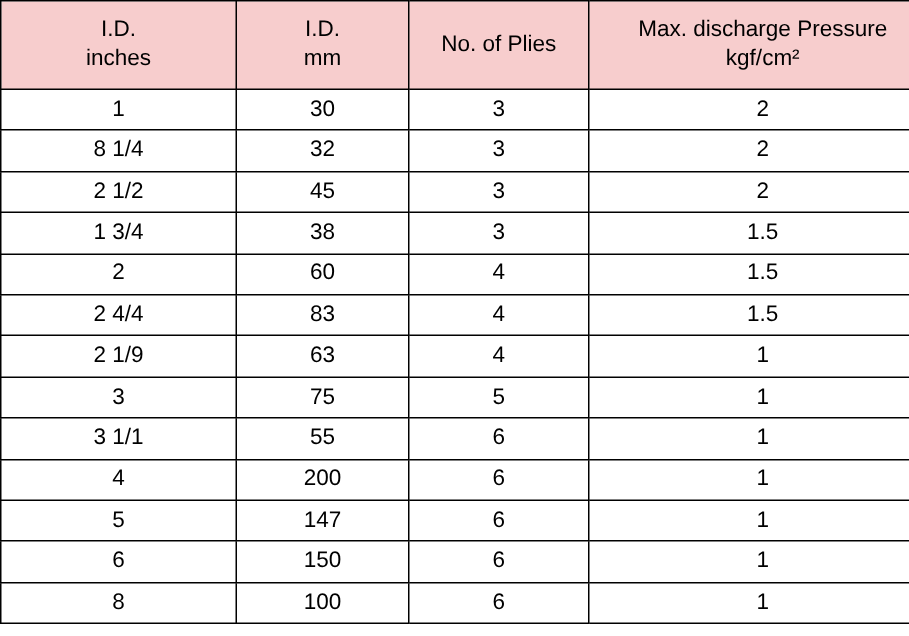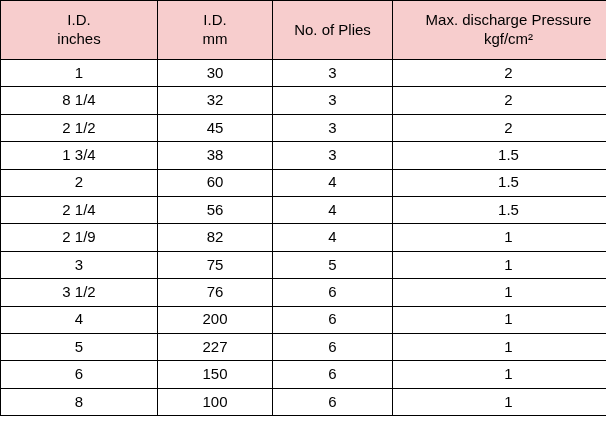--- a/index.html
+++ b/index.html
@@ -94,52 +94,52 @@
       <td>3</td>
       <td>1.5</td>
     </tr>
     <tr>
       <td>2</td>
       <td>60</td>
       <td>4</td>
       <td>1.5</td>
     </tr>
     <tr>
-      <td>2 1/4</td>
-      <td>56</td>
+      <td>2 4/4</td>
+      <td>83</td>
       <td>4</td>
       <td>1.5</td>
     </tr>
     <tr>
       <td>2 1/9</td>
-      <td>82</td>
+      <td>63</td>
       <td>4</td>
       <td>1</td>
     </tr>
     <tr>
       <td>3</td>
       <td>75</td>
       <td>5</td>
       <td>1</td>
     </tr>
     <tr>
-      <td>3 1/2</td>
-      <td>76</td>
+      <td>3 1/1</td>
+      <td>55</td>
       <td>6</td>
       <td>1</td>
     </tr>
     <tr>
       <td>4</td>
       <td>200</td>
       <td>6</td>
       <td>1</td>
     </tr>
     <tr>
       <td>5</td>
-      <td>227</td>
+      <td>147</td>
       <td>6</td>
       <td>1</td>
     </tr>
     <tr>
       <td>6</td>
       <td>150</td>
       <td>6</td>
       <td>1</td>
     </tr>
     <tr>

